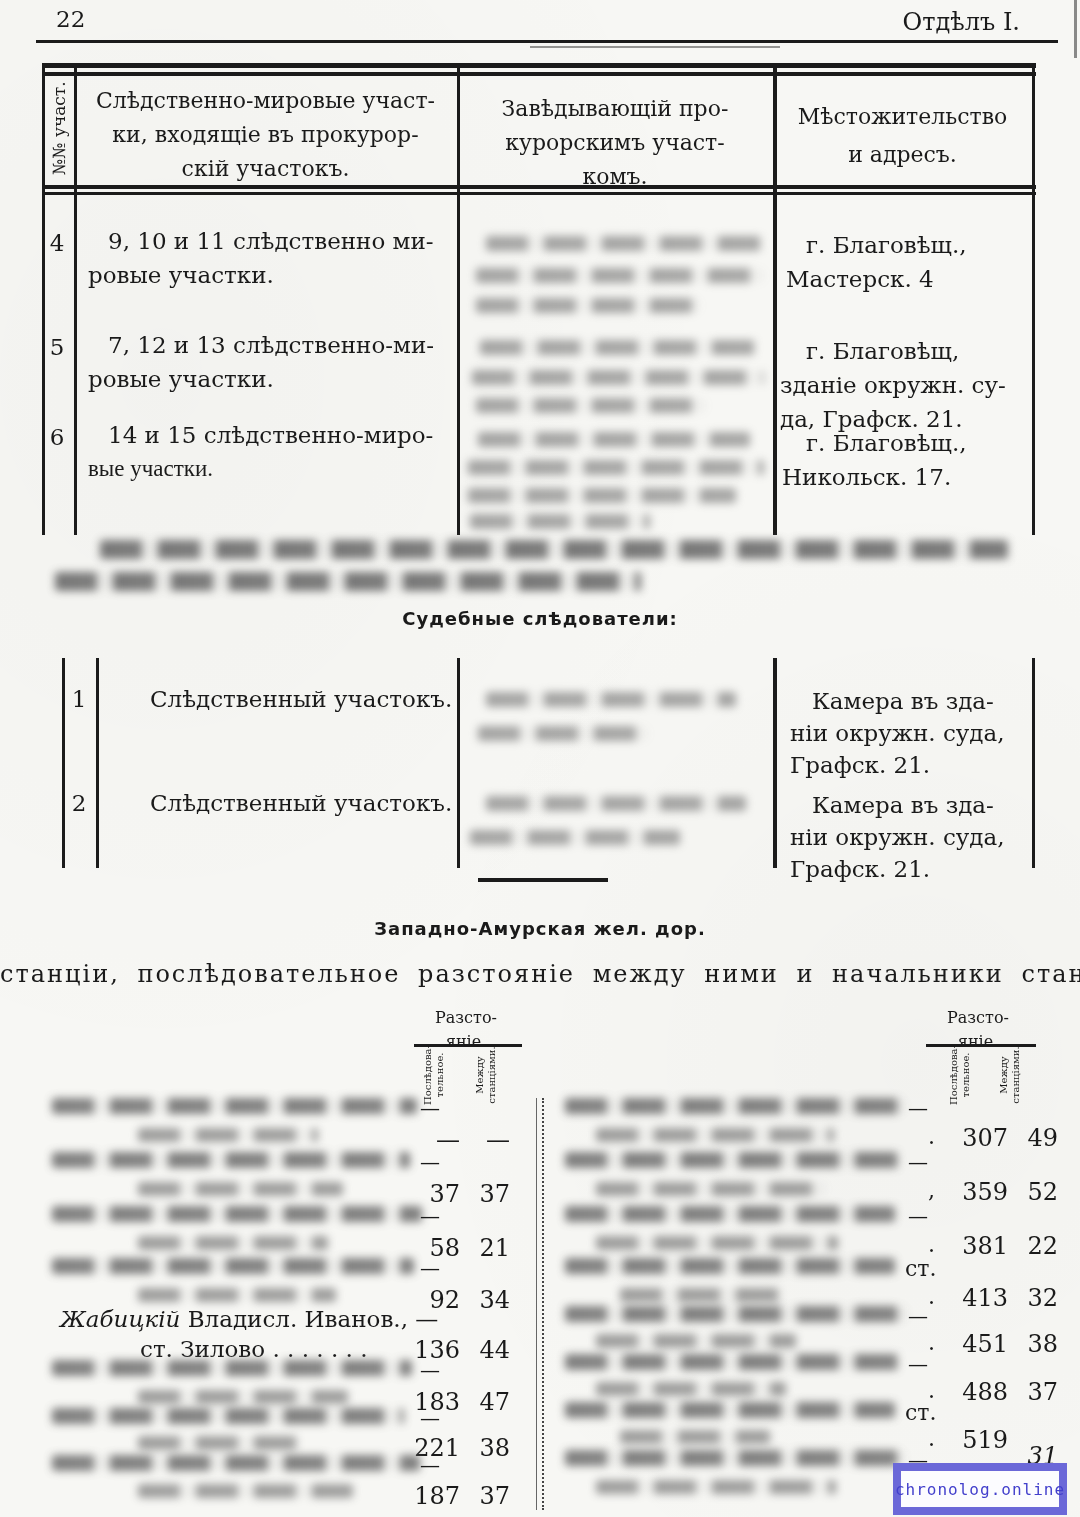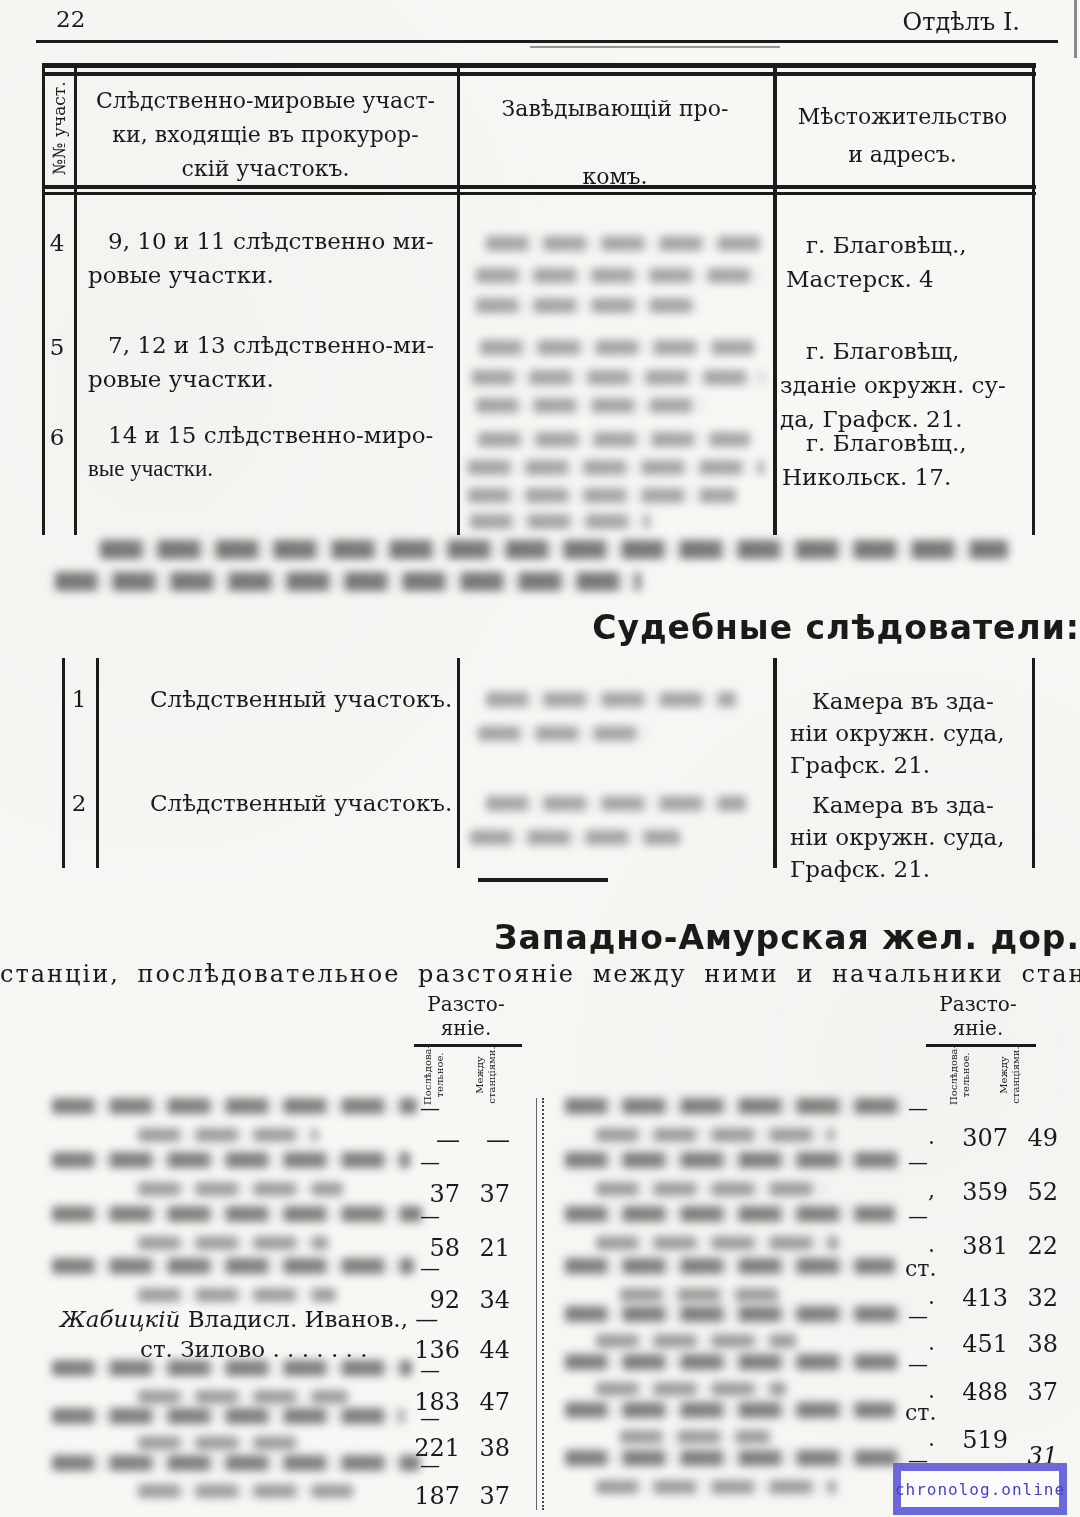--- a/index.html
+++ b/index.html
@@ -10,21 +10,21 @@
       radial-gradient(ellipse at 85% 70%, rgba(0,0,0,0.018), transparent 40%),
       #f7f7f4;
     font-family:"DejaVu Serif", serif;color:#1a1a1a;overflow:hidden;
   }
   .abs{position:absolute;white-space:nowrap;}
   .line{position:absolute;background:#1b1b1b;}
   .sans{font-family:"DejaVu Sans", sans-serif;font-weight:bold;}
   .center{text-align:center;}
   .right{text-align:right;}
   .fs22{font-size:22px;} .fs23{font-size:23px;} .fs24{font-size:24px;}
-  .fs26{font-size:33px;text-align:right;} .fs20{font-size:20px;}
+  .fs26{font-size:18px;} .fs20{font-size:16px;margin-top:16px;}
   
   .bl{
     position:absolute;height:16px;border-radius:3px;filter:blur(4px);
     background:repeating-linear-gradient(90deg,#606060 0px,#6a6a6a 42px,
       rgba(120,120,120,0.10) 42px,rgba(120,120,120,0.10) 58px);
     opacity:.8;
   }
   .bl.mid{opacity:.55;height:15px;}
   .bl.para{opacity:.85;height:19px;}
   .bl.sub{opacity:.6;height:14px;}
@@ -57,20 +57,21 @@
   <div class="line" style="left:74px;top:63px;width:3px;height:472px;"></div>
   <div class="line" style="left:457px;top:63px;width:3px;height:472px;"></div>
   <div class="line" style="left:773px;top:63px;width:4px;height:472px;"></div>
   <div class="line" style="left:1032px;top:63px;width:3px;height:472px;"></div>
 
   <div class="rot" style="left:8px;top:118px;width:110px;height:20px;font-size:17px;font-family:'DejaVu Serif',serif;">№№ участ.</div>
   <div class="abs fs22 center" style="left:74px;top:88px;width:383px;">Слѣдственно-мировые участ-</div>
   <div class="abs fs22 center" style="left:74px;top:122px;width:383px;">ки, входящіе въ прокурор-</div>
   <div class="abs fs22 center" style="left:74px;top:156px;width:383px;">скій участокъ.</div>
   <div class="abs fs22 center" style="left:457px;top:96px;width:316px;">Завѣдывающій про-</div>
+  <div class="abs fs22 center" style="left:457px;top:130px;width:316px;">курорскимъ участ-</div>
   <div class="abs fs22 center" style="left:457px;top:164px;width:316px;">комъ.</div>
   <div class="abs fs22 center" style="left:773px;top:104px;width:259px;">Мѣстожительство</div>
   <div class="abs fs22 center" style="left:773px;top:142px;width:259px;">и адресъ.</div>
 
   <div class="abs fs23 center" style="left:42px;top:230px;width:30px;">4</div>
   <div class="abs fs23" style="left:108px;top:228px;">9, 10 и 11 слѣдственно ми-</div>
   <div class="abs fs23" style="left:88px;top:262px;">ровые участки.</div>
   <div class="bl mid" style="left:486px;top:236px;width:276px;"></div>
   <div class="bl mid" style="left:476px;top:268px;width:288px;"></div>
   <div class="bl mid" style="left:476px;top:298px;width:224px;"></div>

